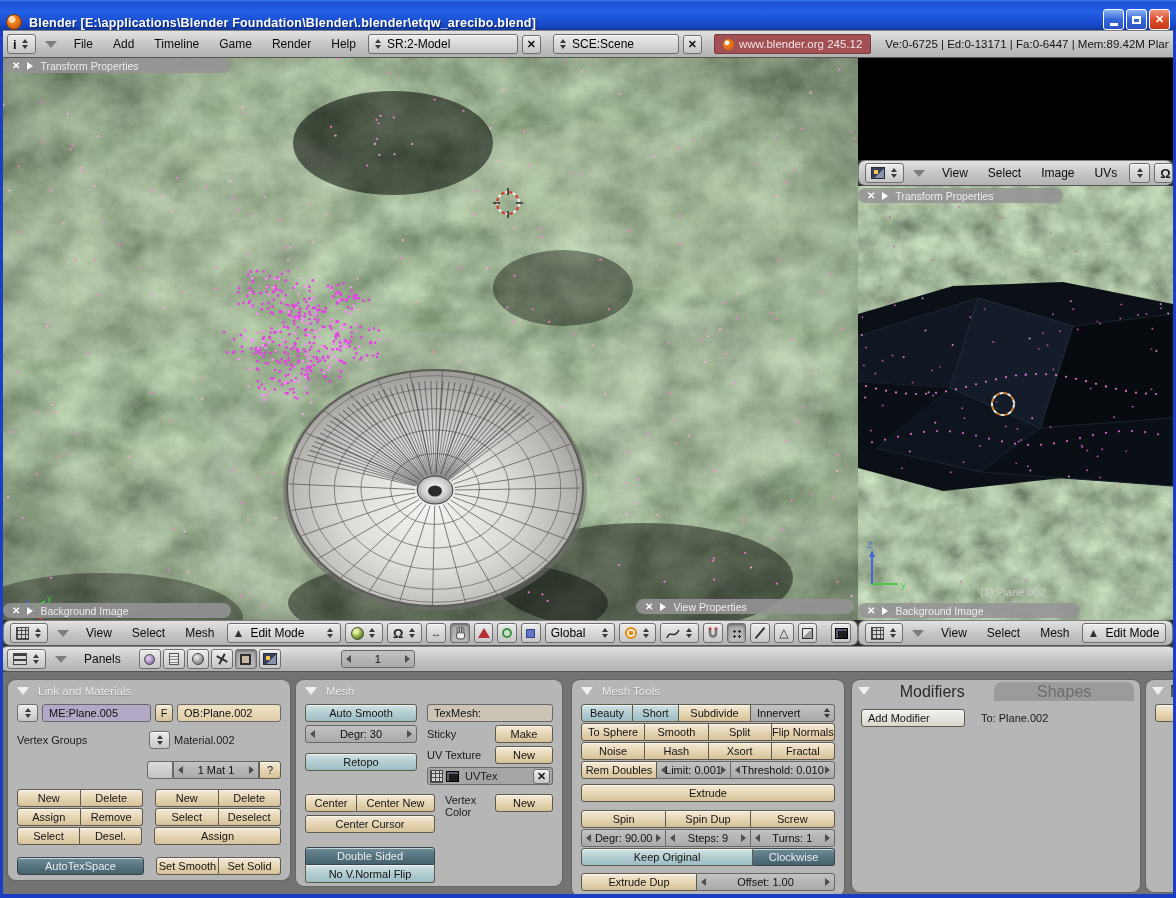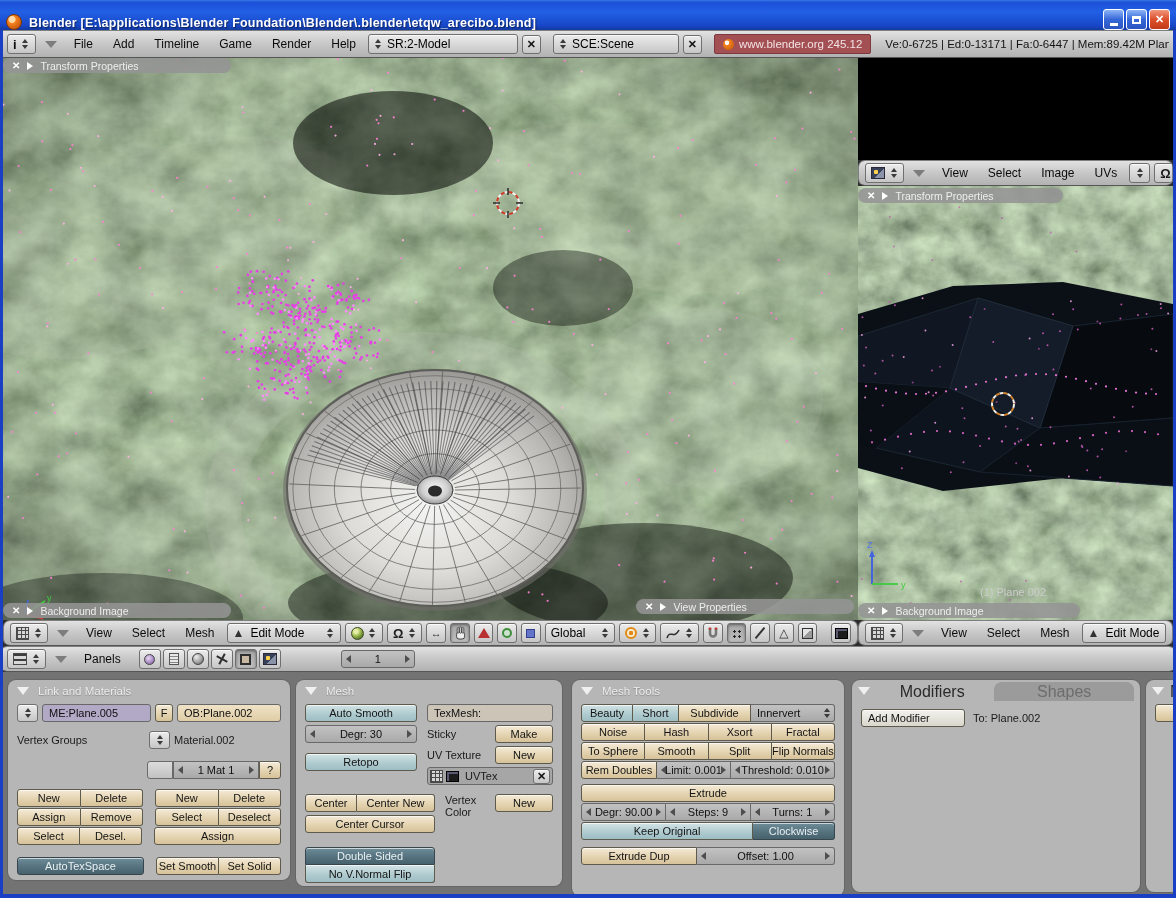--- a/index.html
+++ b/index.html
@@ -1521,47 +1521,52 @@
         <span class="btn" style="flex:1;border-radius:0;border-left:none">Subdivide</span>
         <span class="num" style="width:84px;border-radius:0 3px 3px 0;border-left:none;justify-content:flex-start;padding-left:6px">
           <span>Innervert</span>
           <span class="ud" style="position:absolute;right:3px">
               <i class="u"></i>
               <i class="d"></i>
             </span>
         </span>
       </div>
       <div class="prow" style="gap:0;margin-top:1px">
+        <span class="btn" style="flex:1;border-radius:3px 0 0 3px">To Sphere</span>
+        <span class="btn" style="flex:1;border-radius:0;border-left:none">Smooth</span>
+        <span class="btn" style="flex:1;border-radius:0;border-left:none">Split</span>
+        <span class="btn" style="flex:1;border-radius:0 3px 3px 0;border-left:none">Flip Normals</span>
+      </div>
+      <div class="prow" style="gap:0;margin-top:1px">
         <span class="btn" style="flex:1;border-radius:3px 0 0 3px">Noise</span>
         <span class="btn" style="flex:1;border-radius:0;border-left:none">Hash</span>
         <span class="btn" style="flex:1;border-radius:0;border-left:none">Xsort</span>
         <span class="btn" style="flex:1;border-radius:0 3px 3px 0;border-left:none">Fractal</span>
-      </div>
-      <div class="prow" style="gap:0;margin-top:1px">
-        <span class="btn" style="flex:1;border-radius:3px 0 0 3px">To Sphere</span>
-        <span class="btn" style="flex:1;border-radius:0;border-left:none">Smooth</span>
-        <span class="btn" style="flex:1;border-radius:0;border-left:none">Split</span>
-        <span class="btn" style="flex:1;border-radius:0 3px 3px 0;border-left:none">Flip Normals</span>
       </div>
       <div class="prow" style="gap:0;margin-top:1px">
         <span class="btn" style="width:76px;border-radius:3px 0 0 3px">Rem Doubles</span>
         <span class="num" style="flex:1;border-radius:0;border-left:none">
           <span class="aL"></span>
           <span>Limit: 0.001</span>
           <span class="aR"></span>
         </span>
         <span class="num" style="width:104px;border-radius:0 3px 3px 0;border-left:none">
           <span class="aL"></span>
           <span>Threshold: 0.010</span>
           <span class="aR"></span>
         </span>
       </div>
       <div class="prow" style="margin-top:5px">
         <span class="btn" style="flex:1">Extrude</span>
       </div>
+      <div class="prow" style="gap:0;margin-top:8px">
+        <span class="btn" style="flex:1;border-radius:3px 0 0 3px">Spin</span>
+        <span class="btn" style="flex:1;border-radius:0;border-left:none">Spin Dup</span>
+        <span class="btn" style="flex:1;border-radius:0 3px 3px 0;border-left:none">Screw</span>
+      </div>
       <div class="prow" style="gap:0;margin-top:1px">
         <span class="num" style="flex:1;border-radius:3px 0 0 3px">
           <span class="aL"></span>
           <span>Degr: 90.00</span>
           <span class="aR"></span>
         </span>
         <span class="num" style="flex:1;border-radius:0;border-left:none">
           <span class="aL"></span>
           <span>Steps: 9</span>
           <span class="aR"></span>
@@ -1588,21 +1593,21 @@
     </div>
 
     <div class="panel" style="left:849px;top:8px;width:288px;height:212px">
       <div style="display:flex;align-items:flex-end;height:21px;padding:0 6px;gap:4px">
         <span class="ptri" style="margin-bottom:6px"></span>
         <span class="tab on" style="flex:1">Modifiers</span>
         <span class="tab off" style="flex:1.2">Shapes</span>
       </div>
       <div class="prow" style="margin-top:8px">
         <span class="btn plain" style="width:104px;justify-content:flex-start;padding-left:6px">Add Modifier</span>
-        <span class="lbl" style="margin-left:4px">To: Plane.002</span>
+        <span class="lbl" style="margin-left:12px">To: Plane.002</span>
       </div>
     </div>
 
     <div class="panel" style="left:1143px;top:8px;width:40px;height:212px">
       <div style="display:flex;align-items:flex-end;height:21px;padding:0 6px;gap:6px">
         <span class="ptri" style="margin-bottom:6px"></span>
         <span class="tab on" style="width:20px">M</span>
       </div>
       <div class="prow">
           <span class="btn" style="width:24px"></span>

